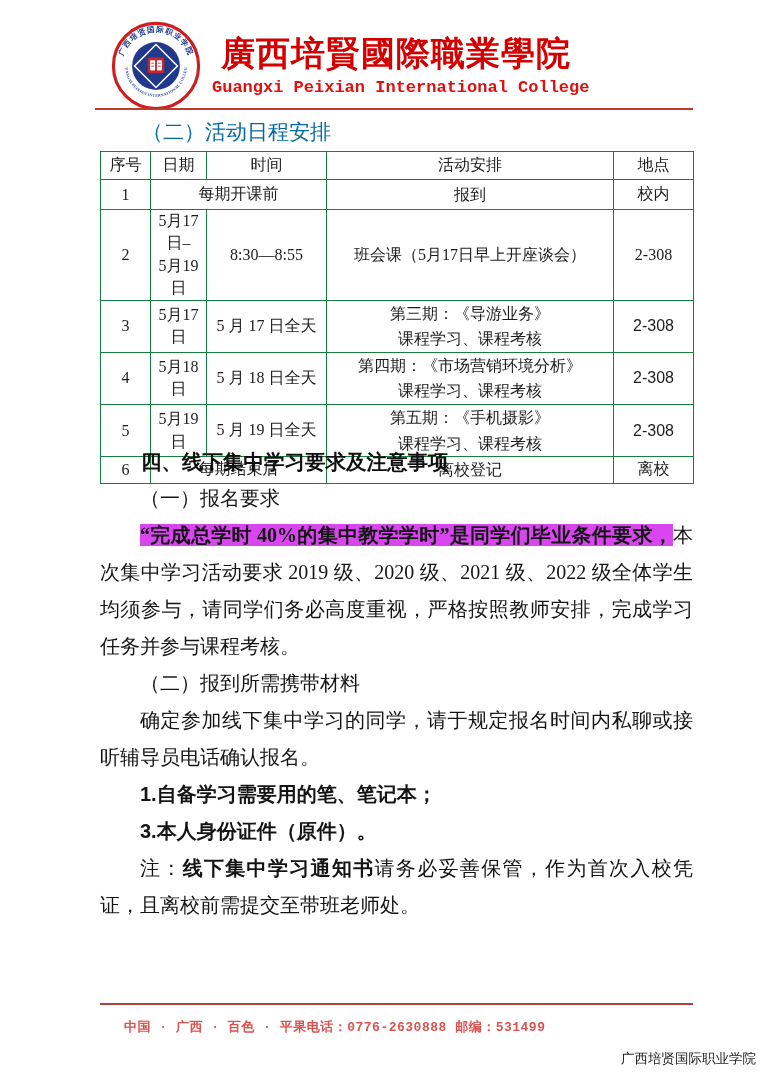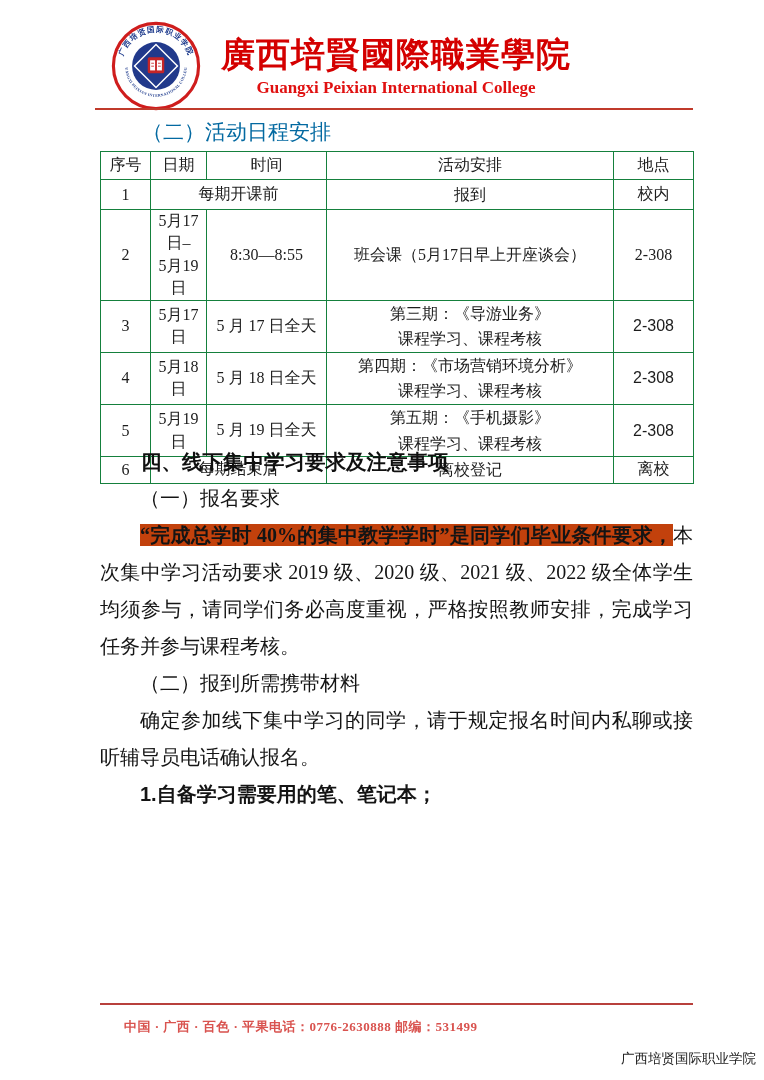--- a/index.html
+++ b/index.html
@@ -3,45 +3,45 @@
 <meta charset="utf-8">
 <style>
   html,body{margin:0;padding:0;}
   body{
     width:764px;height:1080px;background:#ffffff;position:relative;overflow:hidden;
     font-family:"Liberation Serif", serif;color:#141414;
   }
   
   .header{position:absolute;top:20px;left:110px;display:flex;align-items:center;gap:10px;}
   .logo{width:92px;height:92px;flex:0 0 auto;}
-  .titles{width:368px;text-align:center;}
+  .titles{width:368px;text-align:center;font-family:Liberation Mono, monospace;}
   .title-zh{font-size:34px;font-weight:bold;color:#d40000;white-space:nowrap;letter-spacing:1px;line-height:1.25;}
   .title-en{font-size:17px;font-weight:bold;color:#e01010;margin-top:1px;white-space:nowrap;}
   .header-rule{position:absolute;top:108px;left:95px;width:598px;height:2px;background:#c03a2b;}
   
   .section-title{position:absolute;top:118px;left:100px;font-size:21px;padding-left:42px;color:#0369a1;}
   table.schedule{position:absolute;top:151px;left:100px;width:593px;border-collapse:collapse;table-layout:fixed;}
   table.schedule td,table.schedule th{
     border:1px solid #15803d;text-align:center;vertical-align:middle;
     font-size:16px;font-weight:normal;padding:0 7px;color:#1c1c1c;
   }
   .cell-date{font-size:14.5px;line-height:1.4;}
   .cell-time{font-size:15.5px;}
   .cell-loc{font-size:15.5px;}
   .cell-act{font-size:16px;line-height:1.6;margin-left:12px;}
   .loc-bold{font-family:"Liberation Sans",sans-serif;font-weight:bold;font-size:14.5px;}
   
   .content{position:absolute;top:443px;left:100px;width:593px;font-size:20px;line-height:37px;text-align:justify;}
   .content p{margin:0;text-indent:2em;}
   .h4{font-family:"Liberation Sans",sans-serif;font-weight:bold;font-size:20.5px;color:#101010;}
-  .hl{background:#c2410c;font-weight:bold;}
+  .hl{background:#d946ef;font-weight:bold;}
   .b-sans{font-family:"Liberation Sans",sans-serif;font-weight:bold;}
   
   .footer-rule{position:absolute;top:1003px;left:100px;width:593px;height:2px;background:#b8403c;}
-  .footer-info{position:absolute;top:1018px;left:124px;font-family:Liberation Serif, serif;
+  .footer-info{position:absolute;top:1018px;left:124px;font-family:Liberation Mono, monospace;
     font-weight:bold;font-size:13px;color:#d9534f;letter-spacing:.5px;}
   .watermark{position:absolute;top:1050px;right:8px;font-family:"Liberation Sans",sans-serif;
     font-size:13.5px;color:#222222;}
 </style>
 </head>
 <body>
 
 <div>
 
   <div class="header">
@@ -146,19 +146,21 @@
   </tbody>
     </table>
 
   <div class="content">
     <p class="h4">四、线下集中学习要求及注意事项</p>
     <p>（一）报名要求</p>
     <p><span class="hl">“完成总学时 40%的集中教学学时”是同学们毕业条件要求，</span><span>本次集中学习活动要求 2019 级、2020 级、2021 级、2022 级全体学生均须参与，请同学们务必高度重视，严格按照教师安排，完成学习任务并参与课程考核。</span></p>
     <p>（二）报到所需携带材料</p>
     <p>确定参加线下集中学习的同学，请于规定报名时间内私聊或接听辅导员电话确认报名。</p>
     <p><span class="b-sans">1.自备学习需要用的笔、笔记本；</span></p>
+    <p><span class="b-sans">3.本人身份证件（原件）。</span></p>
+    <p><span>注：</span><span class="b-sans">线下集中学习通知书</span><span>请务必妥善保管，作为首次入校凭证，且离校前需提交至带班老师处。</span></p>
   </div>
 
   <div class="footer-rule"></div>
   <div class="footer-info">中国 · 广西 · 百色 · 平果电话：0776-2630888 邮编：531499</div>
   <div class="watermark">广西培贤国际职业学院</div>
 
 </div>
 
 </body></html>

